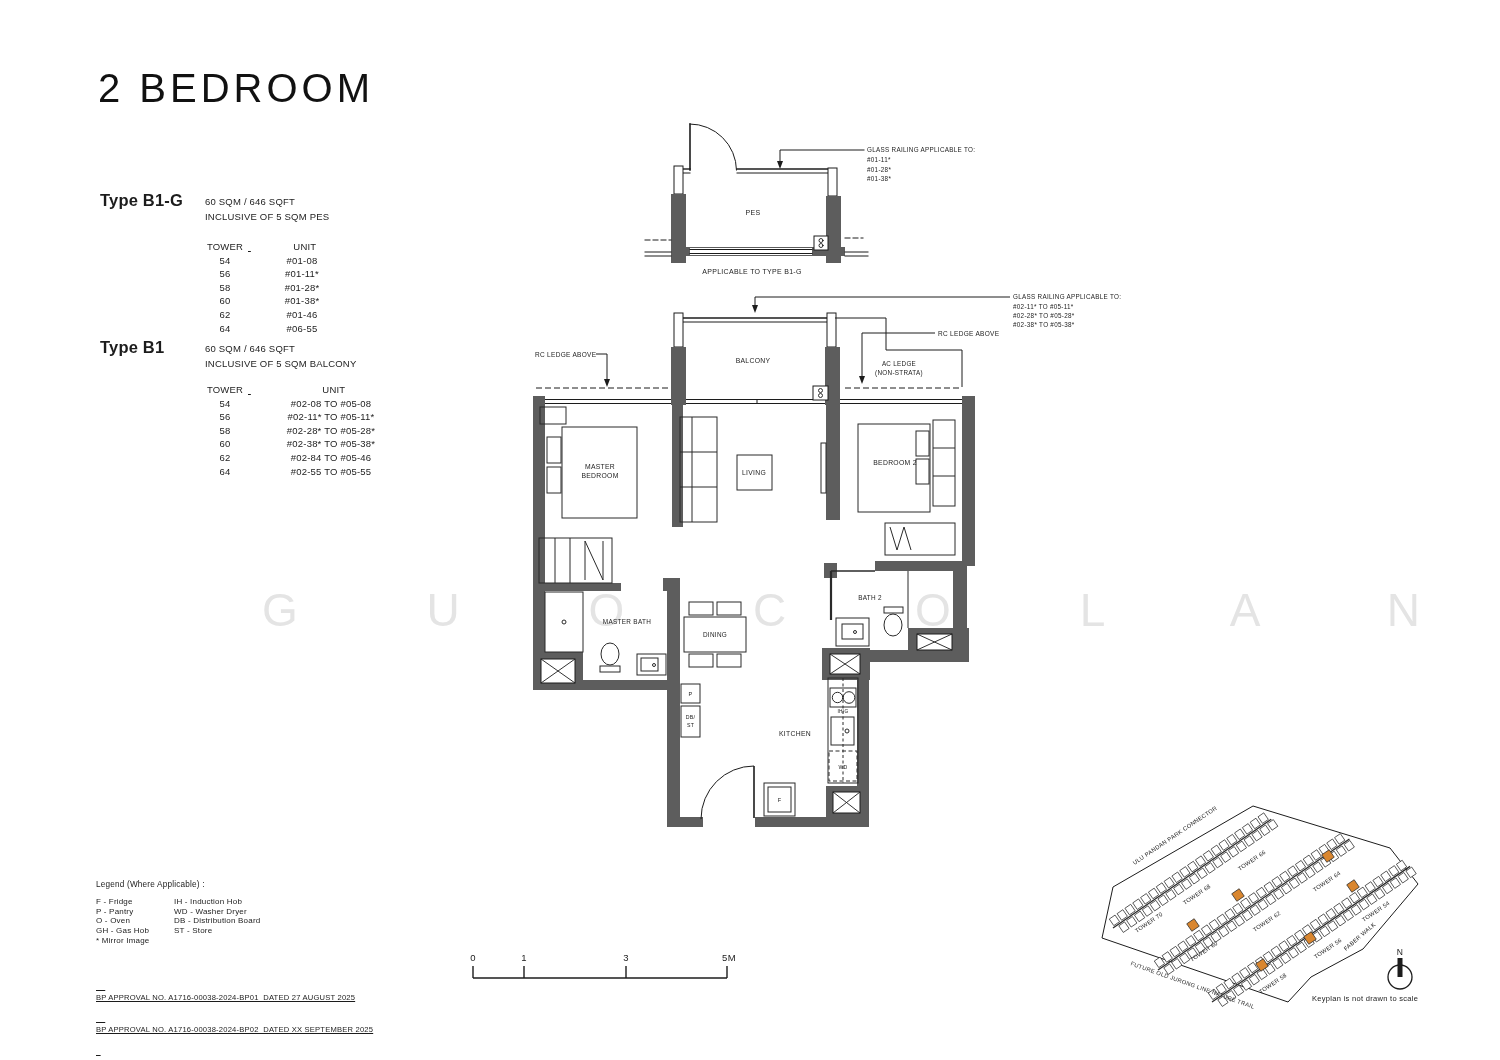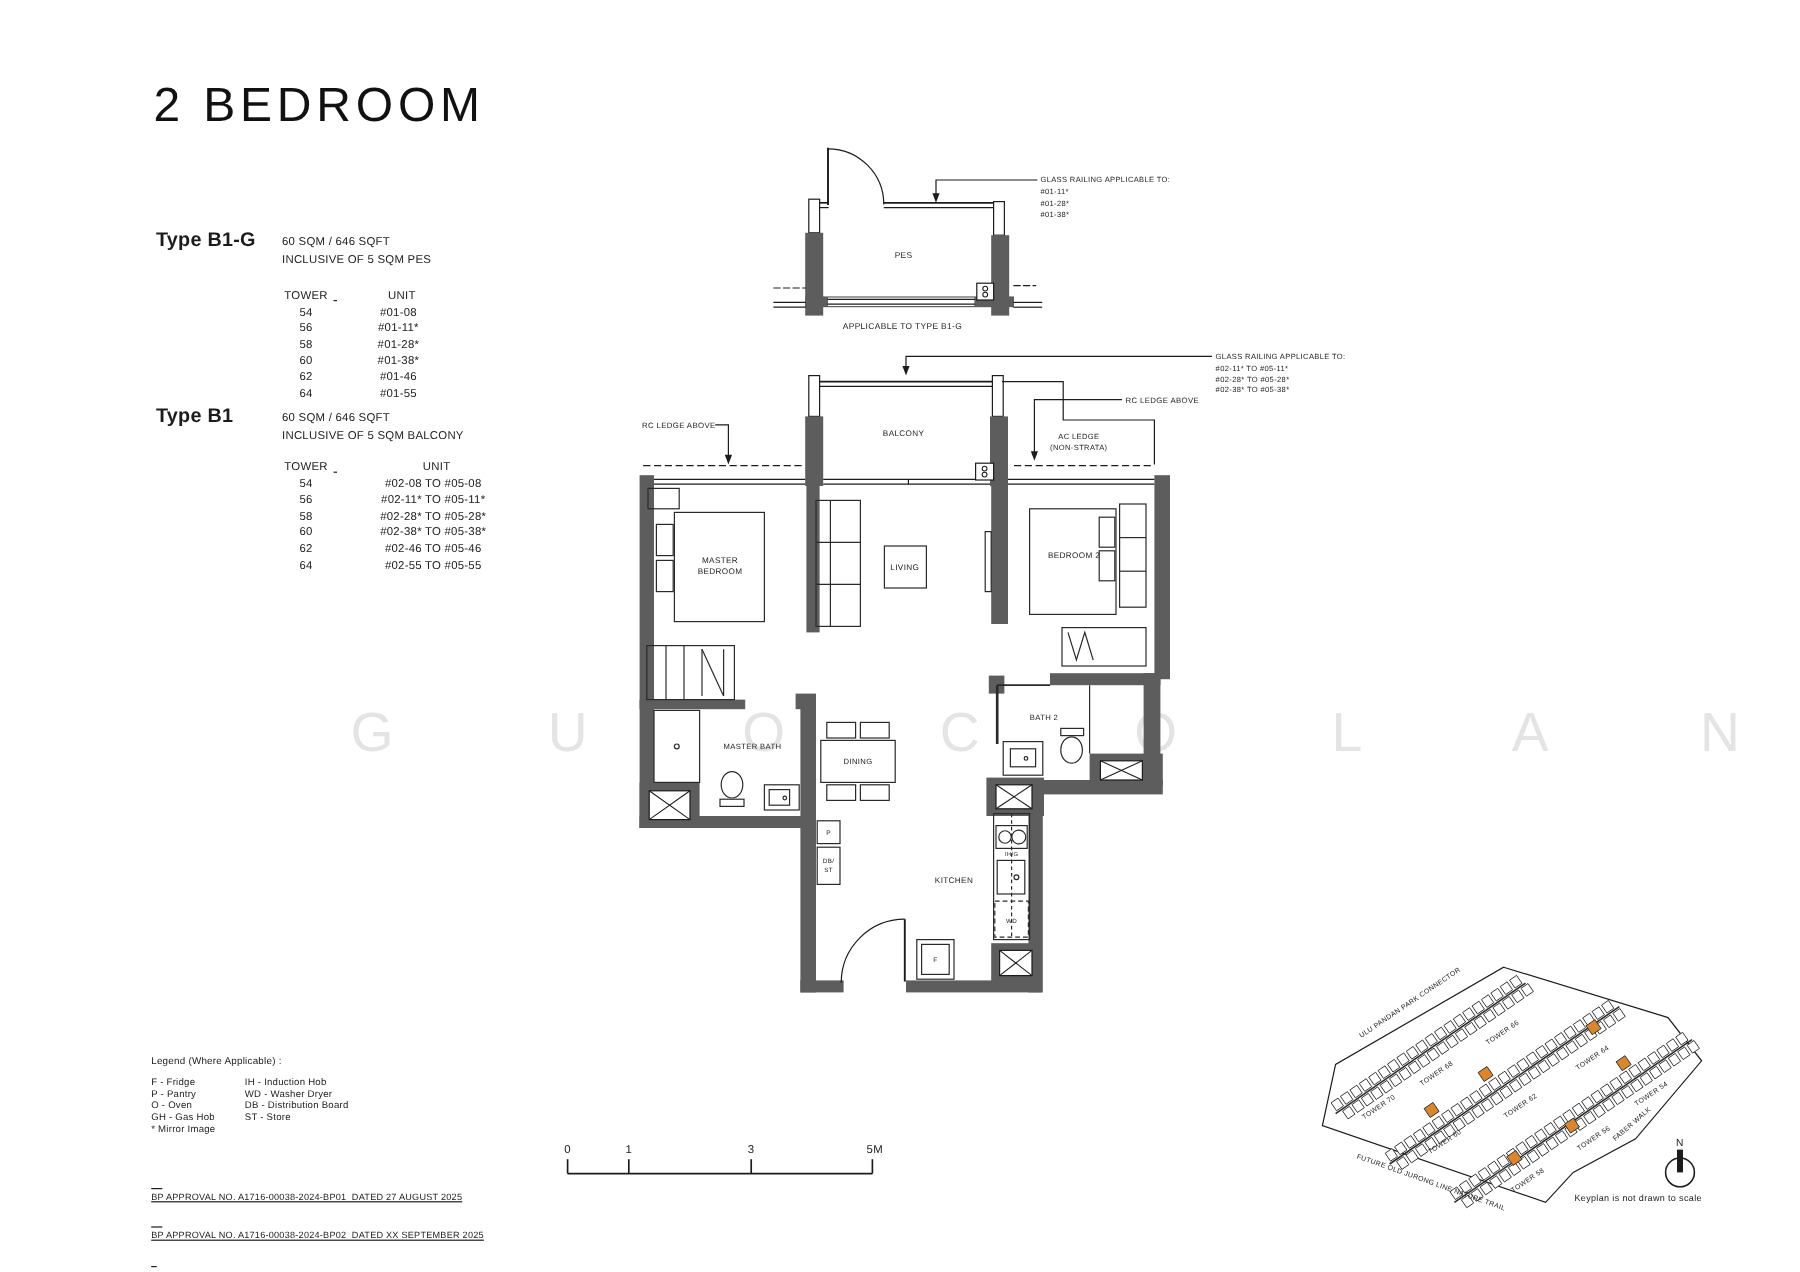--- a/index.html
+++ b/index.html
@@ -1,18 +1,18 @@
 <!DOCTYPE html>
 <html><head>
 <meta charset="utf-8">
 <style>
   html,body{margin:0;padding:0;background:#888;}
   .page{position:relative;width:1500px;height:1060px;background:#ffffff;overflow:hidden;
         font-family:"Liberation Sans",sans-serif;color:#1c1c1c;}
-  .abs{position:absolute;margin-left:30px;}
+  .abs{position:absolute;}
   .title{left:98px;top:66px;font-size:40px;font-weight:400;letter-spacing:4px;color:#111;}
   .watermark{left:262px;top:583px;font-size:46px;letter-spacing:58px;color:#E4E4E4;z-index:0;white-space:pre;}
   .type-name{font-size:16.5px;font-weight:bold;letter-spacing:.2px;}
   .type-meta{font-size:9.5px;line-height:15px;letter-spacing:.2px;}
   .unit-table{font-size:9.5px;letter-spacing:.2px;}
   .unit-table .row{line-height:13.6px;white-space:nowrap;text-decoration:underline;}
   .tw{display:inline-block;width:46px;text-align:center;}
   .un{display:inline-block;width:76px;text-align:center;margin-left:16px;}
   .un2{display:inline-block;width:134px;text-align:center;margin-left:16px;}
   .legend-title{font-size:8.2px;letter-spacing:.2px;}
@@ -452,38 +452,38 @@
   <div class="abs unit-table htext" style="left:202px;top:240px;">
     <div class="row">
       <span class="tw">TOWER</span>
       <span class="un">UNIT</span>
     </div>
     <div class="row"><span class="tw">54</span><span class="un">#01-08</span></div>
     <div class="row"><span class="tw">56</span><span class="un">#01-11*</span></div>
     <div class="row"><span class="tw">58</span><span class="un">#01-28*</span></div>
     <div class="row"><span class="tw">60</span><span class="un">#01-38*</span></div>
     <div class="row"><span class="tw">62</span><span class="un">#01-46</span></div>
-    <div class="row"><span class="tw">64</span><span class="un">#01-55</span></div>
+    <div class="row"><span class="tw">64</span><span class="un">#06-55</span></div>
   </div>
 
   <div class="abs type-name htext" style="left:100px;top:338px;">Type B1</div>
   <div class="abs type-meta htext" style="left:205px;top:341px;">
     <div>60 SQM / 646 SQFT</div>
     <div>INCLUSIVE OF 5 SQM BALCONY</div>
   </div>
   <div class="abs unit-table htext" style="left:202px;top:383px;">
     <div class="row">
       <span class="tw">TOWER</span>
       <span class="un2">UNIT</span>
     </div>
     <div class="row"><span class="tw">54</span><span class="un2">#02-08 TO #05-08</span></div>
     <div class="row"><span class="tw">56</span><span class="un2">#02-11* TO #05-11*</span></div>
     <div class="row"><span class="tw">58</span><span class="un2">#02-28* TO #05-28*</span></div>
     <div class="row"><span class="tw">60</span><span class="un2">#02-38* TO #05-38*</span></div>
-    <div class="row"><span class="tw">62</span><span class="un2">#02-46 TO #05-46</span></div>
+    <div class="row"><span class="tw">62</span><span class="un2">#02-84 TO #05-46</span></div>
     <div class="row"><span class="tw">64</span><span class="un2">#02-55 TO #05-55</span></div>
   </div>
 
   <div class="abs legend-title htext" style="left:96px;top:880px;">Legend (Where Applicable) :</div>
   <div class="abs legend-col htext" style="left:96px;top:897px;">
     <div>F - Fridge</div>
     <div>P - Pantry</div>
     <div>O - Oven</div>
     <div>GH - Gas Hob</div>
     <div>* Mirror Image</div>

